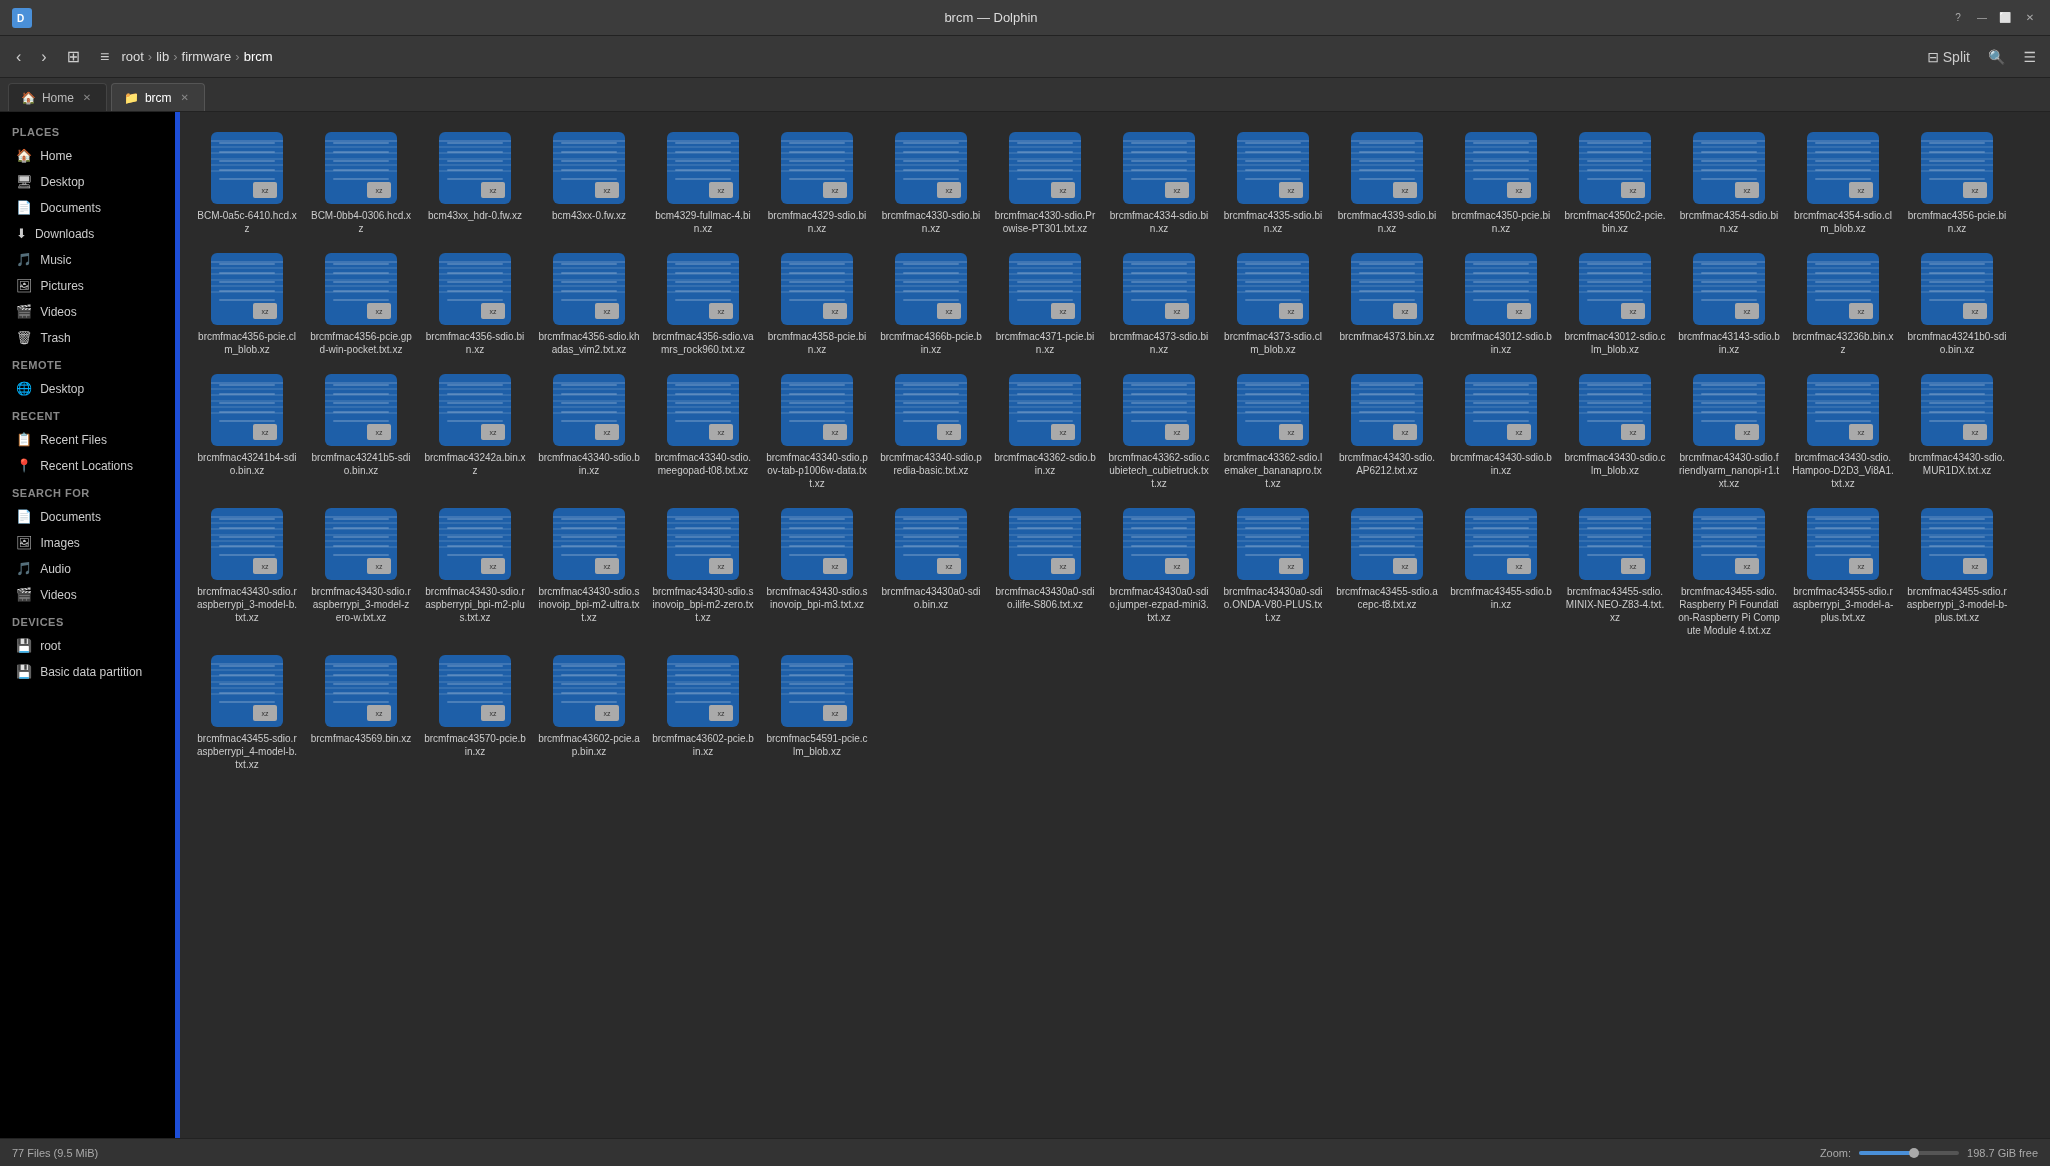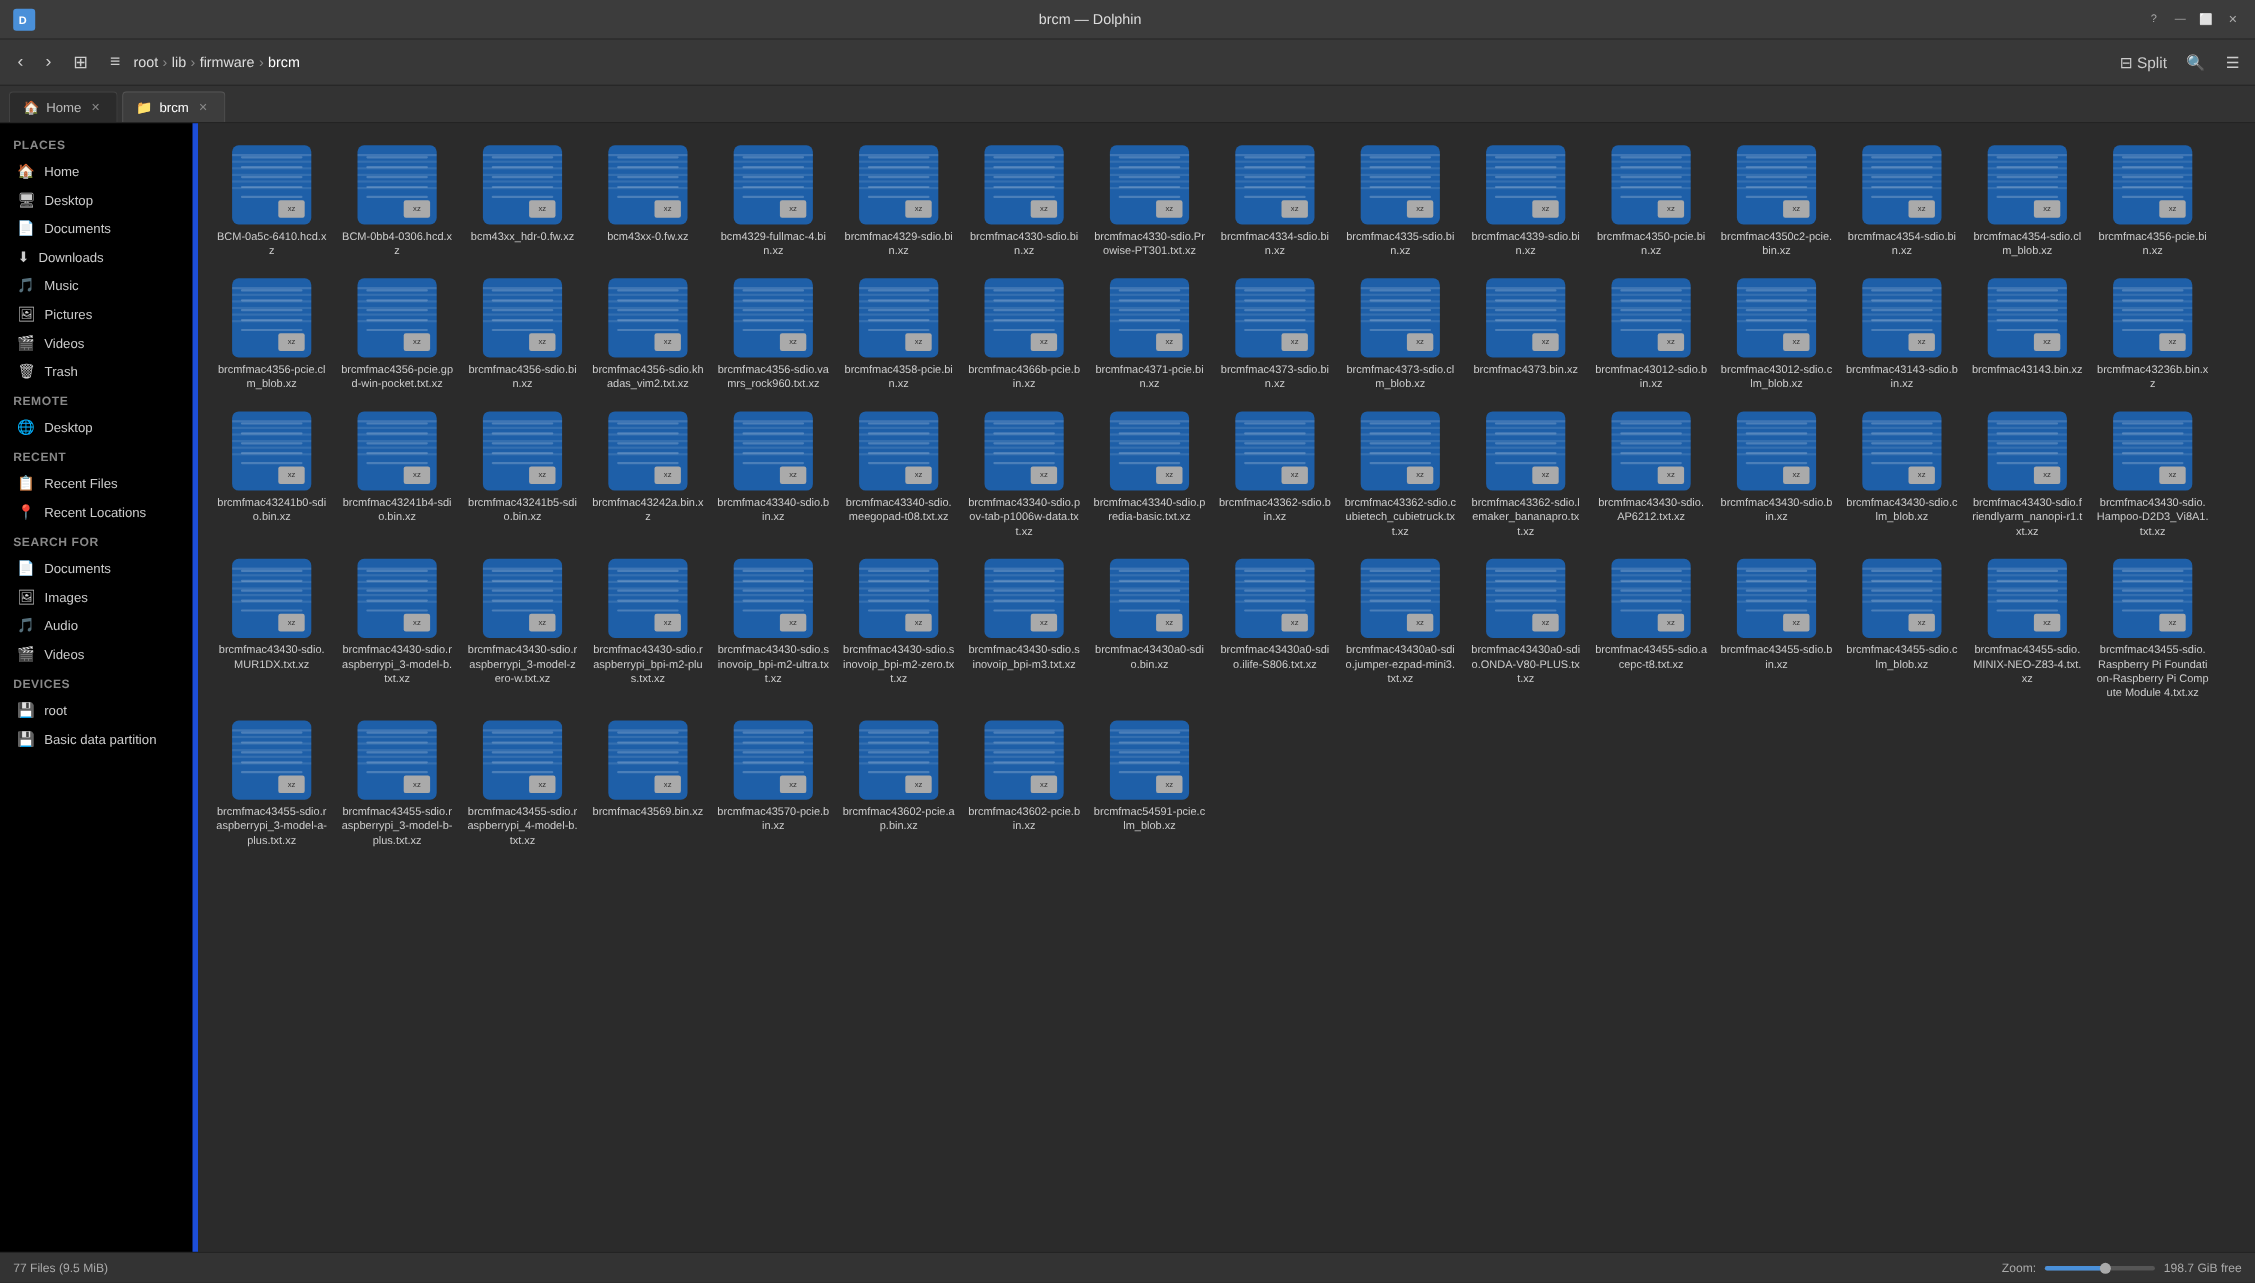--- a/index.html
+++ b/index.html
@@ -725,31 +725,20 @@
         </div>
         <div class="file-item">
           <div class="file-icon">
             <div style="position: absolute; left: 8px; right: 8px; height: 2px; background: rgba(255, 255, 255, 0.2); top: 10px; border-radius: 1px;"></div>
             <div style="position: absolute; left: 8px; right: 8px; height: 2px; background: rgba(255, 255, 255, 0.2); top: 19px; border-radius: 1px;"></div>
             <div style="position: absolute; left: 8px; right: 8px; height: 2px; background: rgba(255, 255, 255, 0.2); top: 28px; border-radius: 1px;"></div>
             <div style="position: absolute; left: 8px; right: 8px; height: 2px; background: rgba(255, 255, 255, 0.2); top: 37px; border-radius: 1px;"></div>
             <div style="position: absolute; left: 8px; right: 8px; height: 2px; background: rgba(255, 255, 255, 0.2); top: 46px; border-radius: 1px;"></div>
             <div class="file-icon-overlay" style="width: 24px; height: 16px; background: rgb(170, 170, 170); border-radius: 2px; display: flex; align-items: center; justify-content: center; font-size: 7px; color: rgb(51, 51, 51); position: absolute; bottom: 6px; right: 6px;">xz</div>
           </div>
-          <div class="file-name">brcmfmac43143.bin.xz</div>
-        </div>
-        <div class="file-item">
-          <div class="file-icon">
-            <div style="position: absolute; left: 8px; right: 8px; height: 2px; background: rgba(255, 255, 255, 0.2); top: 10px; border-radius: 1px;"></div>
-            <div style="position: absolute; left: 8px; right: 8px; height: 2px; background: rgba(255, 255, 255, 0.2); top: 19px; border-radius: 1px;"></div>
-            <div style="position: absolute; left: 8px; right: 8px; height: 2px; background: rgba(255, 255, 255, 0.2); top: 28px; border-radius: 1px;"></div>
-            <div style="position: absolute; left: 8px; right: 8px; height: 2px; background: rgba(255, 255, 255, 0.2); top: 37px; border-radius: 1px;"></div>
-            <div style="position: absolute; left: 8px; right: 8px; height: 2px; background: rgba(255, 255, 255, 0.2); top: 46px; border-radius: 1px;"></div>
-            <div class="file-icon-overlay" style="width: 24px; height: 16px; background: rgb(170, 170, 170); border-radius: 2px; display: flex; align-items: center; justify-content: center; font-size: 7px; color: rgb(51, 51, 51); position: absolute; bottom: 6px; right: 6px;">xz</div>
-          </div>
           <div class="file-name">brcmfmac43236b.bin.xz</div>
         </div>
         <div class="file-item">
           <div class="file-icon">
             <div style="position: absolute; left: 8px; right: 8px; height: 2px; background: rgba(255, 255, 255, 0.2); top: 10px; border-radius: 1px;"></div>
             <div style="position: absolute; left: 8px; right: 8px; height: 2px; background: rgba(255, 255, 255, 0.2); top: 19px; border-radius: 1px;"></div>
             <div style="position: absolute; left: 8px; right: 8px; height: 2px; background: rgba(255, 255, 255, 0.2); top: 28px; border-radius: 1px;"></div>
             <div style="position: absolute; left: 8px; right: 8px; height: 2px; background: rgba(255, 255, 255, 0.2); top: 37px; border-radius: 1px;"></div>
             <div style="position: absolute; left: 8px; right: 8px; height: 2px; background: rgba(255, 255, 255, 0.2); top: 46px; border-radius: 1px;"></div>
             <div class="file-icon-overlay" style="width: 24px; height: 16px; background: rgb(170, 170, 170); border-radius: 2px; display: flex; align-items: center; justify-content: center; font-size: 7px; color: rgb(51, 51, 51); position: absolute; bottom: 6px; right: 6px;">xz</div>
@@ -1056,31 +1045,20 @@
         <div class="file-item">
           <div class="file-icon">
             <div style="position: absolute; left: 8px; right: 8px; height: 2px; background: rgba(255, 255, 255, 0.2); top: 10px; border-radius: 1px;"></div>
             <div style="position: absolute; left: 8px; right: 8px; height: 2px; background: rgba(255, 255, 255, 0.2); top: 19px; border-radius: 1px;"></div>
             <div style="position: absolute; left: 8px; right: 8px; height: 2px; background: rgba(255, 255, 255, 0.2); top: 28px; border-radius: 1px;"></div>
             <div style="position: absolute; left: 8px; right: 8px; height: 2px; background: rgba(255, 255, 255, 0.2); top: 37px; border-radius: 1px;"></div>
             <div style="position: absolute; left: 8px; right: 8px; height: 2px; background: rgba(255, 255, 255, 0.2); top: 46px; border-radius: 1px;"></div>
             <div class="file-icon-overlay" style="width: 24px; height: 16px; background: rgb(170, 170, 170); border-radius: 2px; display: flex; align-items: center; justify-content: center; font-size: 7px; color: rgb(51, 51, 51); position: absolute; bottom: 6px; right: 6px;">xz</div>
           </div>
           <div class="file-name">brcmfmac43455-sdio.bin.xz</div>
-        </div>
-        <div class="file-item">
-          <div class="file-icon">
-            <div style="position: absolute; left: 8px; right: 8px; height: 2px; background: rgba(255, 255, 255, 0.2); top: 10px; border-radius: 1px;"></div>
-            <div style="position: absolute; left: 8px; right: 8px; height: 2px; background: rgba(255, 255, 255, 0.2); top: 19px; border-radius: 1px;"></div>
-            <div style="position: absolute; left: 8px; right: 8px; height: 2px; background: rgba(255, 255, 255, 0.2); top: 28px; border-radius: 1px;"></div>
-            <div style="position: absolute; left: 8px; right: 8px; height: 2px; background: rgba(255, 255, 255, 0.2); top: 37px; border-radius: 1px;"></div>
-            <div style="position: absolute; left: 8px; right: 8px; height: 2px; background: rgba(255, 255, 255, 0.2); top: 46px; border-radius: 1px;"></div>
-            <div class="file-icon-overlay" style="width: 24px; height: 16px; background: rgb(170, 170, 170); border-radius: 2px; display: flex; align-items: center; justify-content: center; font-size: 7px; color: rgb(51, 51, 51); position: absolute; bottom: 6px; right: 6px;">xz</div>
-          </div>
-          <div class="file-name">brcmfmac43455-sdio.clm_blob.xz</div>
         </div>
         <div class="file-item">
           <div class="file-icon">
             <div style="position: absolute; left: 8px; right: 8px; height: 2px; background: rgba(255, 255, 255, 0.2); top: 10px; border-radius: 1px;"></div>
             <div style="position: absolute; left: 8px; right: 8px; height: 2px; background: rgba(255, 255, 255, 0.2); top: 19px; border-radius: 1px;"></div>
             <div style="position: absolute; left: 8px; right: 8px; height: 2px; background: rgba(255, 255, 255, 0.2); top: 28px; border-radius: 1px;"></div>
             <div style="position: absolute; left: 8px; right: 8px; height: 2px; background: rgba(255, 255, 255, 0.2); top: 37px; border-radius: 1px;"></div>
             <div style="position: absolute; left: 8px; right: 8px; height: 2px; background: rgba(255, 255, 255, 0.2); top: 46px; border-radius: 1px;"></div>
             <div class="file-icon-overlay" style="width: 24px; height: 16px; background: rgb(170, 170, 170); border-radius: 2px; display: flex; align-items: center; justify-content: center; font-size: 7px; color: rgb(51, 51, 51); position: absolute; bottom: 6px; right: 6px;">xz</div>
           </div>

